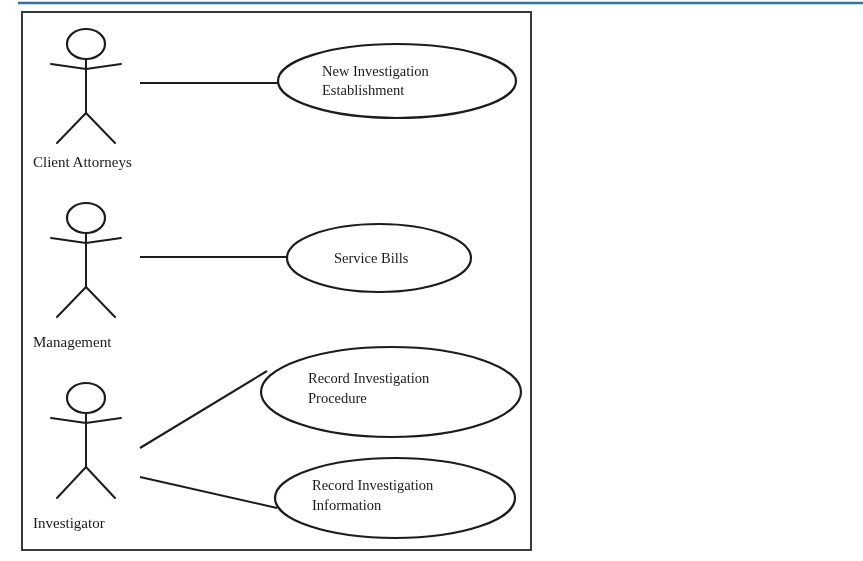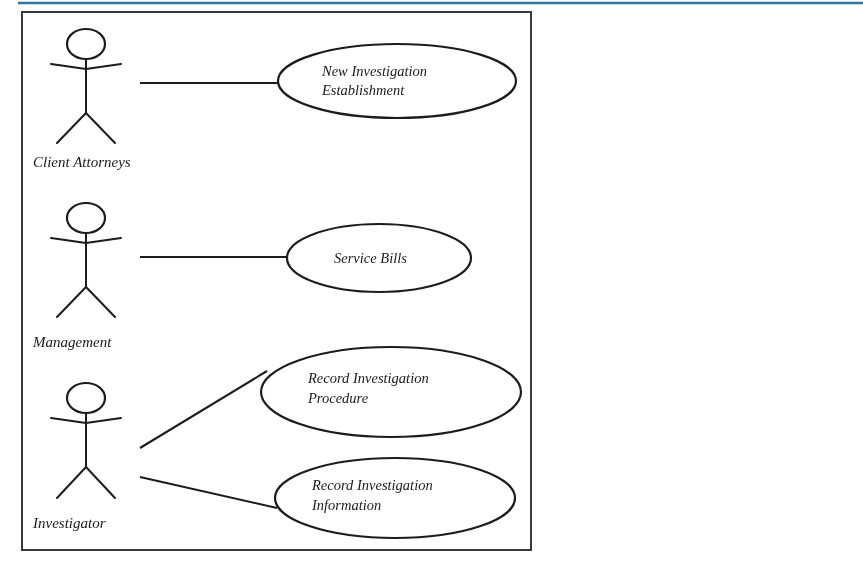--- a/index.html
+++ b/index.html
@@ -10,21 +10,20 @@
   }
   body {
     font-family: "Liberation Serif", "DejaVu Serif", serif;
   }
   #canvas {
     position: relative;
     width: 863px;
     height: 556px;
     background: #ffffff;
     overflow: hidden;
-    font-style: italic;
   }
   #diagram-svg {
     position: absolute;
     left: 0;
     top: 0;
     width: 863px;
     height: 561px;
   }
   .uc-label {
     font-family: "Liberation Serif", "DejaVu Serif", serif;

